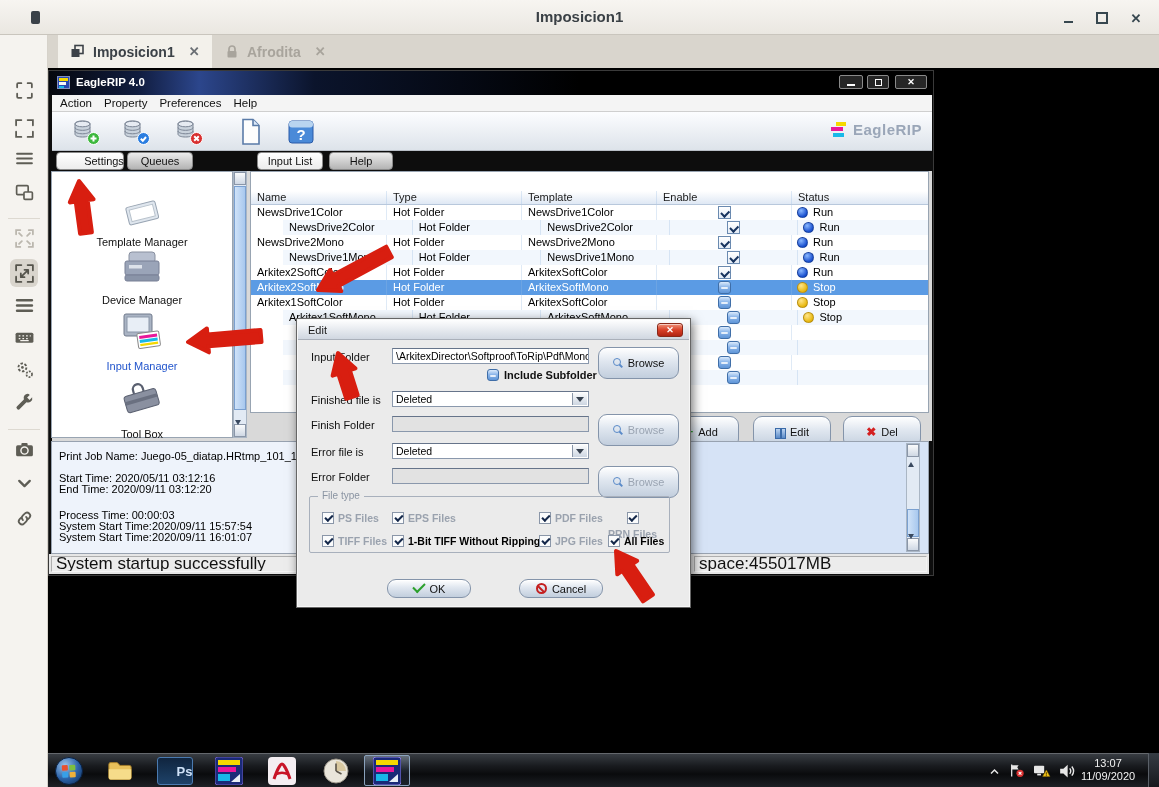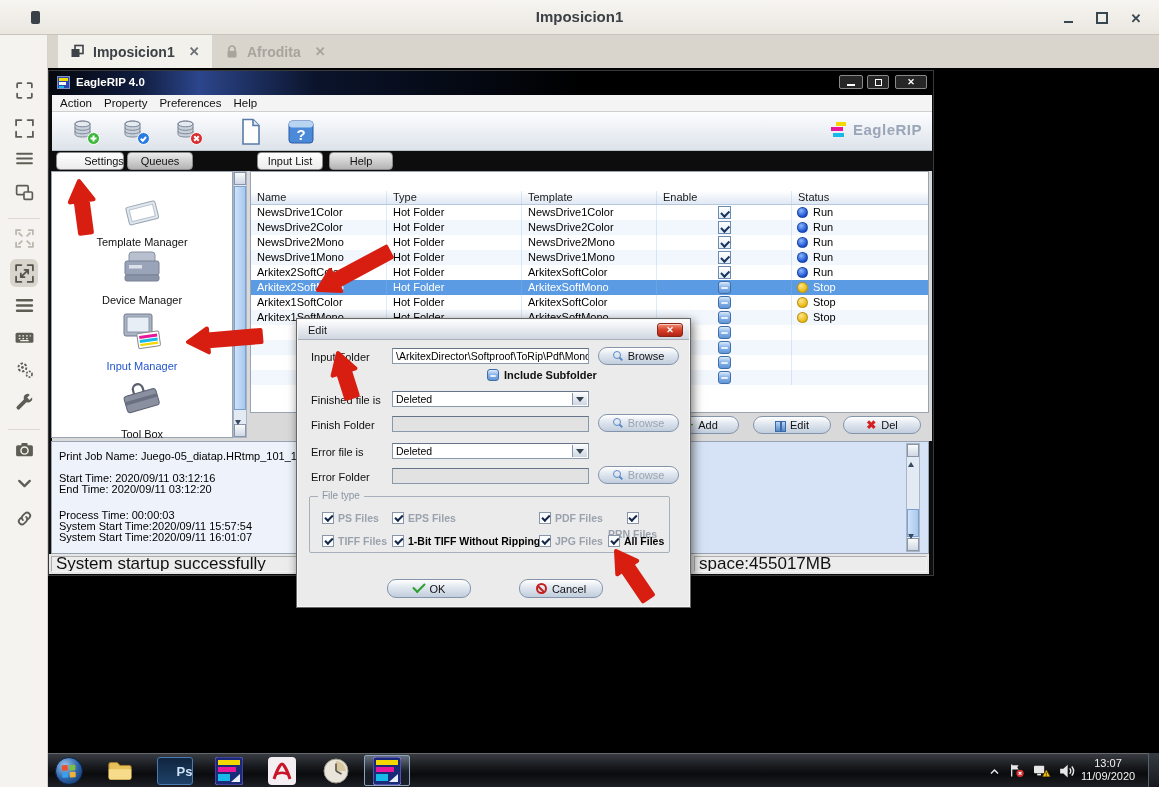--- a/index.html
+++ b/index.html
@@ -72,39 +72,39 @@
   .tri-up{width:0;height:0;border:3.5px solid transparent;border-bottom:5px solid #3a4a60;margin:1px auto 0;}
   .tri-down{width:0;height:0;border:3.5px solid transparent;border-top:5px solid #3a4a60;margin:3px auto 0;}
   .vsb .thumb{position:absolute;left:0;width:12px;background:linear-gradient(90deg,#cfe2f8,#a8c8ee);border:1px solid #7aa0d0;box-sizing:border-box;}
 
   .table{position:absolute;left:201px;top:100px;width:679px;height:242px;background:#fff;border:1px solid #98a4b2;box-sizing:border-box;}
   .colhdr{position:absolute;left:0;top:19px;width:677px;height:14px;background:linear-gradient(#ffffff,#dfe8f4);
     border-bottom:1px solid #b8c8dc;display:flex;box-sizing:border-box;}
   .colhdr .tc{font-size:11px;color:#1a1a1a;line-height:13px;}
   .tablerows{position:absolute;left:0;top:33px;width:677px;}
   .trow{display:flex;height:15px;line-height:15px;background:#fff;}
-  .trow.alt{background:#f2f7fd;}
+  .trow.alt{background:#f2f7fd;margin-left:32px;}
   .trow.sel{background:#5b9be4;color:#fff;}
   .tc{box-sizing:border-box;padding-left:6px;white-space:nowrap;overflow:hidden;font-size:11px;border-right:1px solid rgba(150,185,225,.30);}
   .w1{width:136px;} .w2{width:135px;} .w3{width:135px;} .w4{width:135px;} .w5{width:136px;border-right:none;}
   .ce{display:flex;align-items:center;justify-content:center;padding-left:0;}
   .cs{display:flex;align-items:center;gap:5px;padding-left:5px;}
 
   .cb{width:13px;height:13px;box-sizing:border-box;display:inline-block;position:relative;flex:none;}
   .cb.on{background:linear-gradient(#ffffff,#e4ecf6);border:1px solid #6a8ab0;}
   .cb.on::after{content:"";position:absolute;left:2px;top:2.5px;width:6px;height:3.5px;
     border-left:2px solid #17335e;border-bottom:2px solid #17335e;transform:rotate(-45deg);}
   .cb.off{background:linear-gradient(#dcebfc,#8cb6ea 45%,#6096d8);border:1px solid #3f6ea8;border-radius:3px;}
   .cb.off::after{content:"";position:absolute;left:2px;right:2px;top:5px;height:2px;background:rgba(255,255,255,.8);border-radius:1px;}
 
   .dot{width:9px;height:9px;border-radius:50%;flex:none;}
   .dot.run{background:radial-gradient(circle at 35% 30%,#8ab8ff,#1a50cf 70%);border:1px solid rgba(10,40,110,.5);}
   .dot.stop{background:radial-gradient(circle at 35% 30%,#ffe58a,#e8b810 70%);border:1px solid rgba(140,100,0,.5);}
 
-  .pill{height:18px;border-radius:9px;background:linear-gradient(#ffffff,#dfe6ef 45%,#c2cedd);
+  .pill{height:32px;border-radius:9px;background:linear-gradient(#ffffff,#dfe6ef 45%,#c2cedd);
     border:1px solid #8494aa;box-shadow:inset 0 1px 0 #fff;display:flex;align-items:center;justify-content:center;
     gap:5px;font-size:11px;color:#111;box-sizing:border-box;}
   .pill.disabled{color:#9aa4b2;}
   .mag{width:10px;height:10px;position:relative;flex:none;}
   .mag::before{content:"";position:absolute;left:0;top:0;width:6px;height:6px;border:1.5px solid #5a8ac8;border-radius:50%;}
   .mag::after{content:"";position:absolute;left:6.5px;top:6.5px;width:4px;height:1.6px;background:#5a8ac8;transform:rotate(45deg);}
   .xdel{color:#d42020;font-weight:bold;font-size:12px;line-height:1;}
   .editglyph{width:10px;height:9px;position:relative;flex:none;}
   .editglyph::before,.editglyph::after{content:"";position:absolute;top:0;width:3.5px;height:9px;background:linear-gradient(#bcd4f0,#5a8ac8);border:0.5px solid #3a6aa8;}
   .editglyph::before{left:0;} .editglyph::after{left:5.5px;}
@@ -566,21 +566,21 @@
       <span class="editglyph"></span>
       <span>Edit</span>
     </div>
     <div class="pill" style="position:absolute;left:794px;top:345px;width:78px;">
       <span class="xdel">✖</span>
       <span>Del</span>
     </div>
 
     <div class="bpanel" style="left:2px;top:370px;width:410px;height:113px;background:#eef3fb;">
         <div class="jline" style="top: 8px;">Print Job Name: Juego-05_diatap.HRtmp_101_1_</div>
-        <div class="jline" style="top: 30px;">Start Time: 2020/09/11 03:12:16</div>
+        <div class="jline" style="top: 30px;">Start Time: 2020/05/11 03:12:16</div>
         <div class="jline" style="top: 41px;">End Time: 2020/09/11 03:12:20</div>
         <div class="jline" style="top: 67px;">Process Time: 00:00:03</div>
         <div class="jline" style="top: 78px;">System Start Time:2020/09/11 15:57:54</div>
         <div class="jline" style="top: 89px;">System Start Time:2020/09/11 16:01:07</div>
       </div>
     <div class="bpanel" style="left:412px;top:370px;width:468px;height:113px;background:#d6e3f6;"></div>
     <div class="vsb" style="left:857px;top:372px;width:14px;height:109px;">
       <span class="sb-arrow" style="top:0;"><span class="tri-up"></span></span>
       <span class="thumb" style="bottom:14px;height:28px;"></span>
       <span class="sb-arrow" style="bottom:0;"><span class="tri-down"></span></span>

